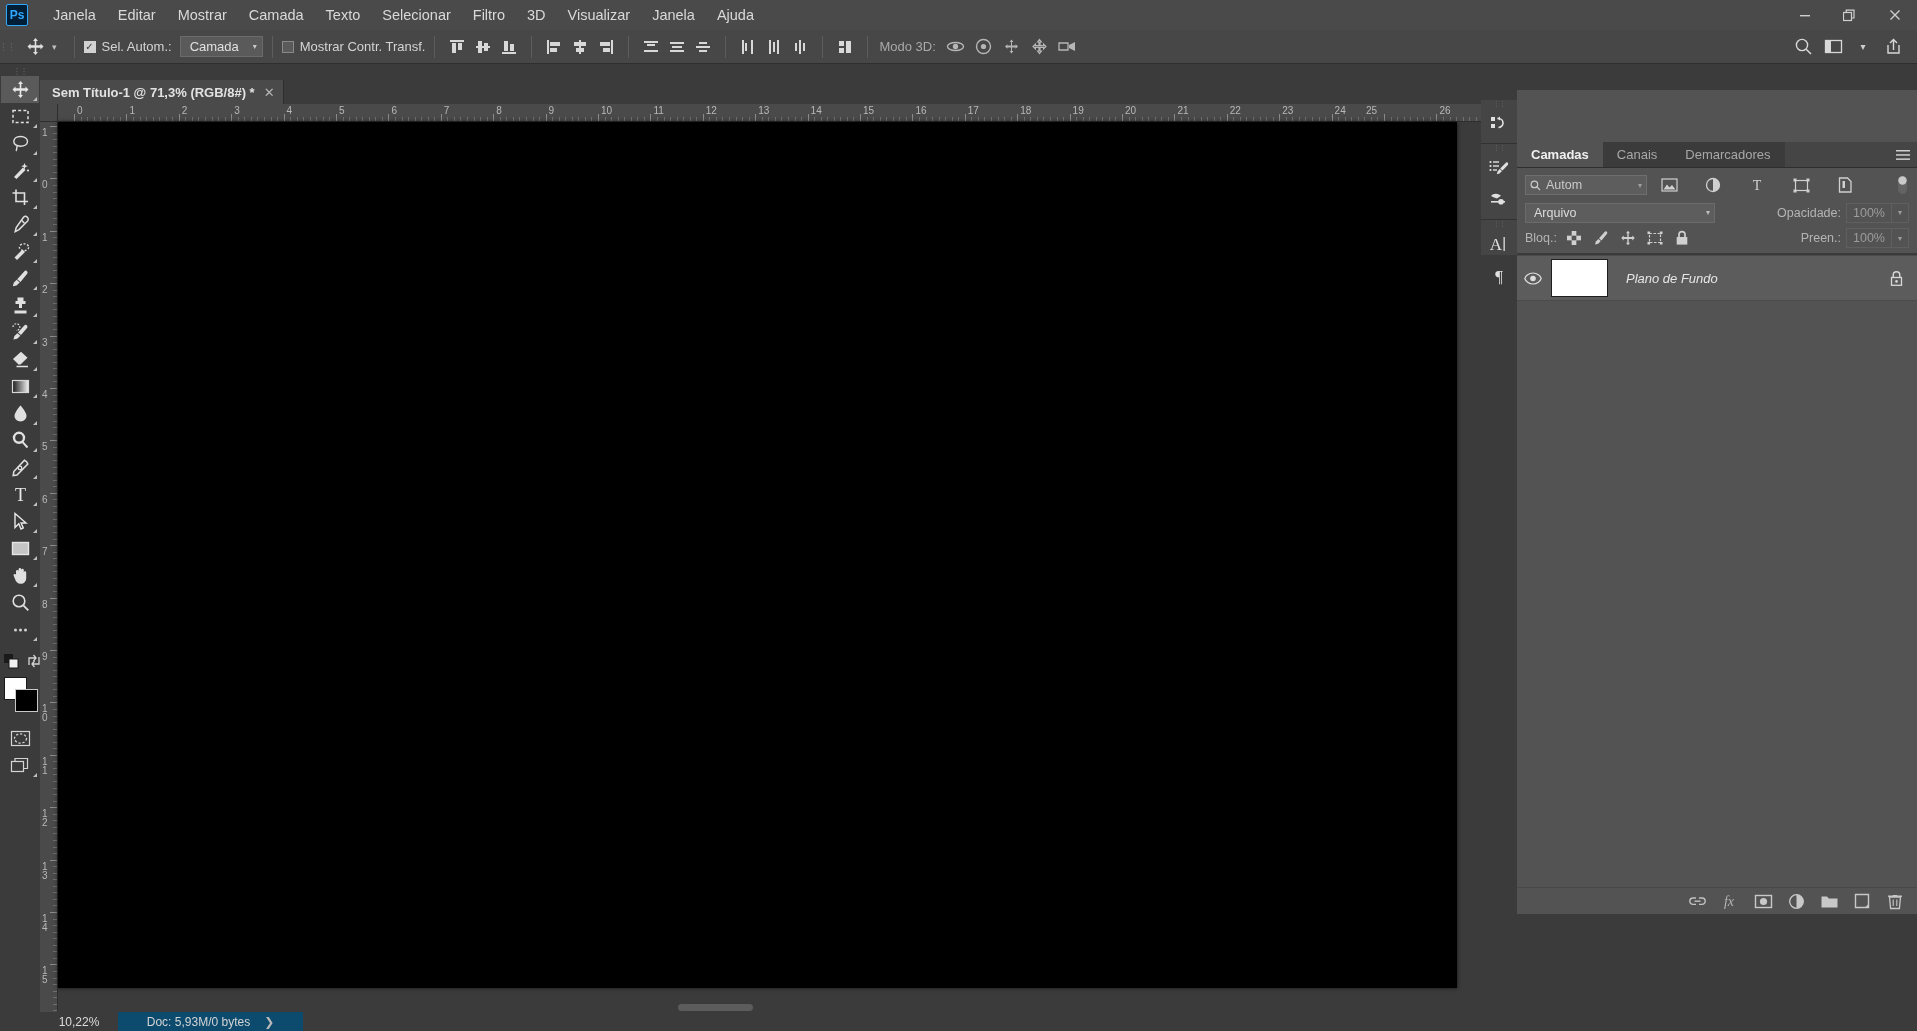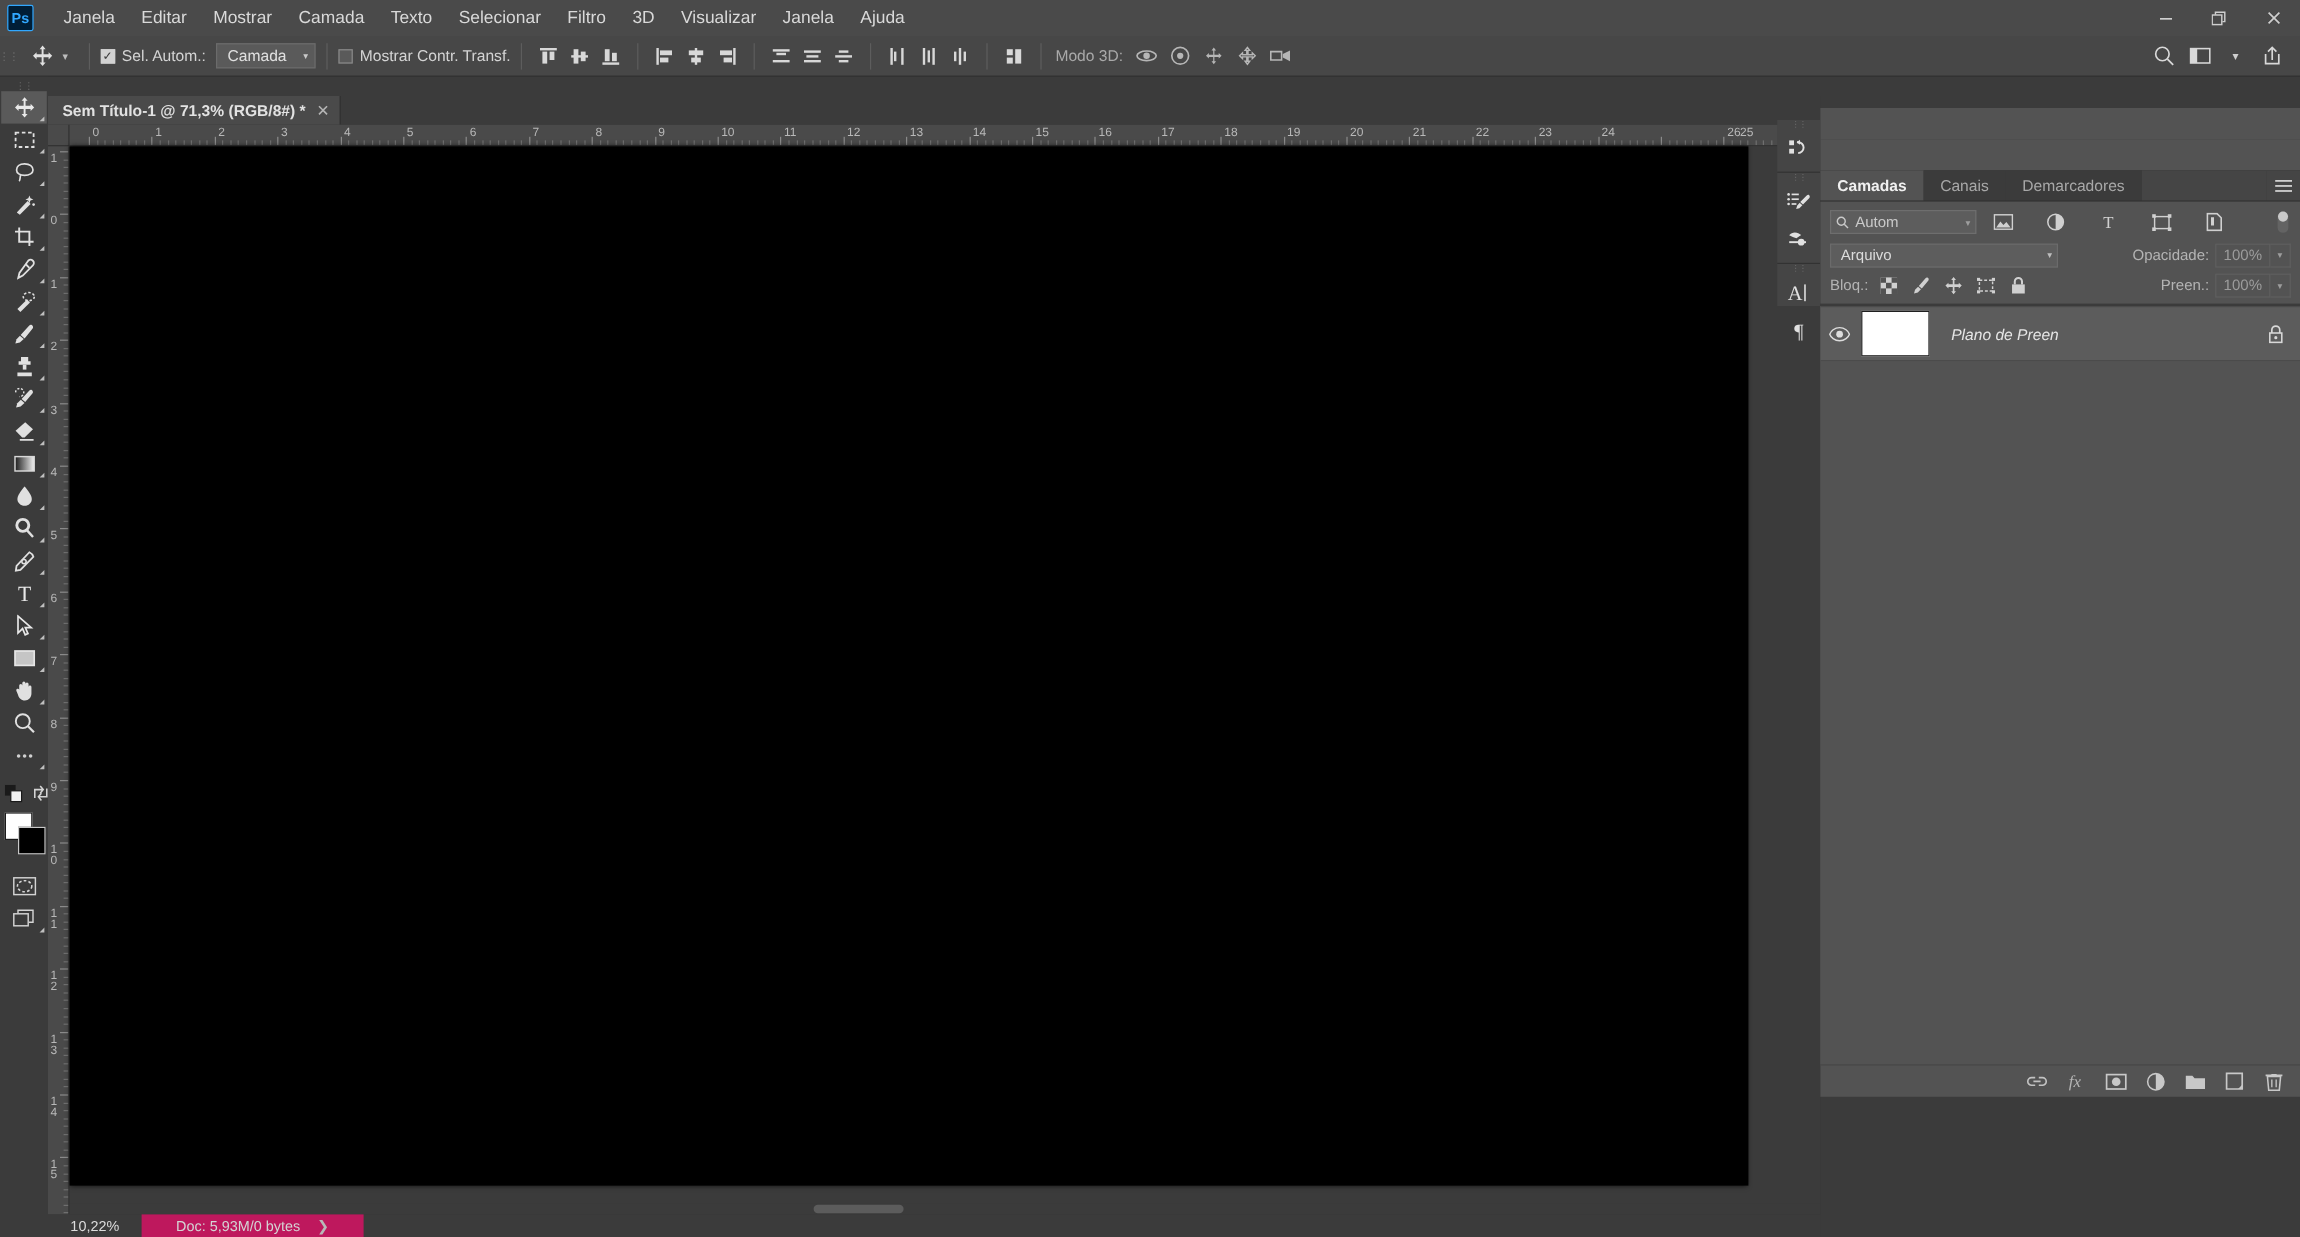--- a/index.html
+++ b/index.html
@@ -137,21 +137,21 @@
   #hscroll-thumb { position: absolute; left: 620px; top: 1px; width: 75px; height: 7px;
     background: #5c5c5c; border-radius: 4px; }
 
   
   #statusbar {
     position: absolute; left: 40px; bottom: 0; width: 1477px; height: 19px;
     background: #3b3b3b; display: flex; align-items: center; font-size: 12px; color: #c8c8c8;
   }
   #status-zoom { width: 78px; text-align: center; color: #dcdcdc; }
   #status-doc {
-    flex: 0 0 auto; width: 185px; background: #be185d; height: 19px;
+    flex: 0 0 auto; width: 185px; background: #0c4a6e; height: 19px;
     display: flex; align-items: center; justify-content: center; color: #d4d4d4;
   }
   #status-arrow { margin-left: 14px; color: #b8b8b8; font-size: 12px; }
 
   
   #icondock {
     position: absolute; top: 100px; right: 400px; width: 36px; height: 155px;
     background: #454545;
   }
   .dock-grp { border-bottom: 1px solid #323232; padding-bottom: 3px; }
@@ -854,21 +854,21 @@
       <div class="htick major" style="left: 1273.6px;"></div>
       <div class="hlbl" style="left: 1276.6px;">24</div>
       <div class="htick minor" style="left: 1280.15px;"></div>
       <div class="htick minor" style="left: 1286.7px;"></div>
       <div class="htick minor" style="left: 1293.25px;"></div>
       <div class="htick minor" style="left: 1299.8px;"></div>
       <div class="htick minor" style="left: 1306.35px;"></div>
       <div class="htick minor" style="left: 1312.9px;"></div>
       <div class="htick minor" style="left: 1319.45px;"></div>
       <div class="htick major" style="left: 1326px;"></div>
-      <div class="hlbl" style="left: 1392px;">25</div>
+      <div class="hlbl" style="left: 1308px;">25</div>
       <div class="htick minor" style="left: 1332.55px;"></div>
       <div class="htick minor" style="left: 1339.1px;"></div>
       <div class="htick minor" style="left: 1345.65px;"></div>
       <div class="htick minor" style="left: 1352.2px;"></div>
       <div class="htick minor" style="left: 1358.75px;"></div>
       <div class="htick minor" style="left: 1365.3px;"></div>
       <div class="htick minor" style="left: 1371.85px;"></div>
       <div class="htick major" style="left: 1378.4px;"></div>
       <div class="hlbl" style="left: 1381.4px;">26</div>
       <div class="htick minor" style="left: 1384.95px;"></div>
@@ -1228,21 +1228,21 @@
 
   <div id="layers-list">
     <div class="layer-row">
       <div class="layer-eye">
         <svg width="18" height="13" viewBox="0 0 18 13">
             <path d="M9 1 C13.2 1 16.4 4 17.2 6.5 C16.4 9 13.2 12 9 12 C4.8 12 1.6 9 0.8 6.5 C1.6 4 4.8 1 9 1 Z" fill="none" stroke="#dcdcdc" stroke-width="1.2"></path>
             <circle cx="9" cy="6.5" r="2.8" fill="#dcdcdc"></circle>
           </svg>
       </div>
       <div class="layer-thumb"></div>
-      <span class="layer-name">Plano de Preen</span>
+      <span class="layer-name">Plano de Fundo</span>
       <span class="layer-lock">
         <svg width="15" height="17" viewBox="0 0 15 17">
             <path d="M4.2 7.5 V5 A3.3 3.3 0 0 1 10.8 5 V7.5" fill="none" stroke="#d8d8d8" stroke-width="1.4"></path>
             <rect x="2.5" y="7.5" width="10" height="7.8" fill="none" stroke="#d8d8d8" stroke-width="1.3"></rect>
             <circle cx="7.5" cy="11.4" r="1.3" fill="#d8d8d8"></circle>
           </svg>
       </span>
     </div>
     <div id="layers-space"></div>
   </div>

